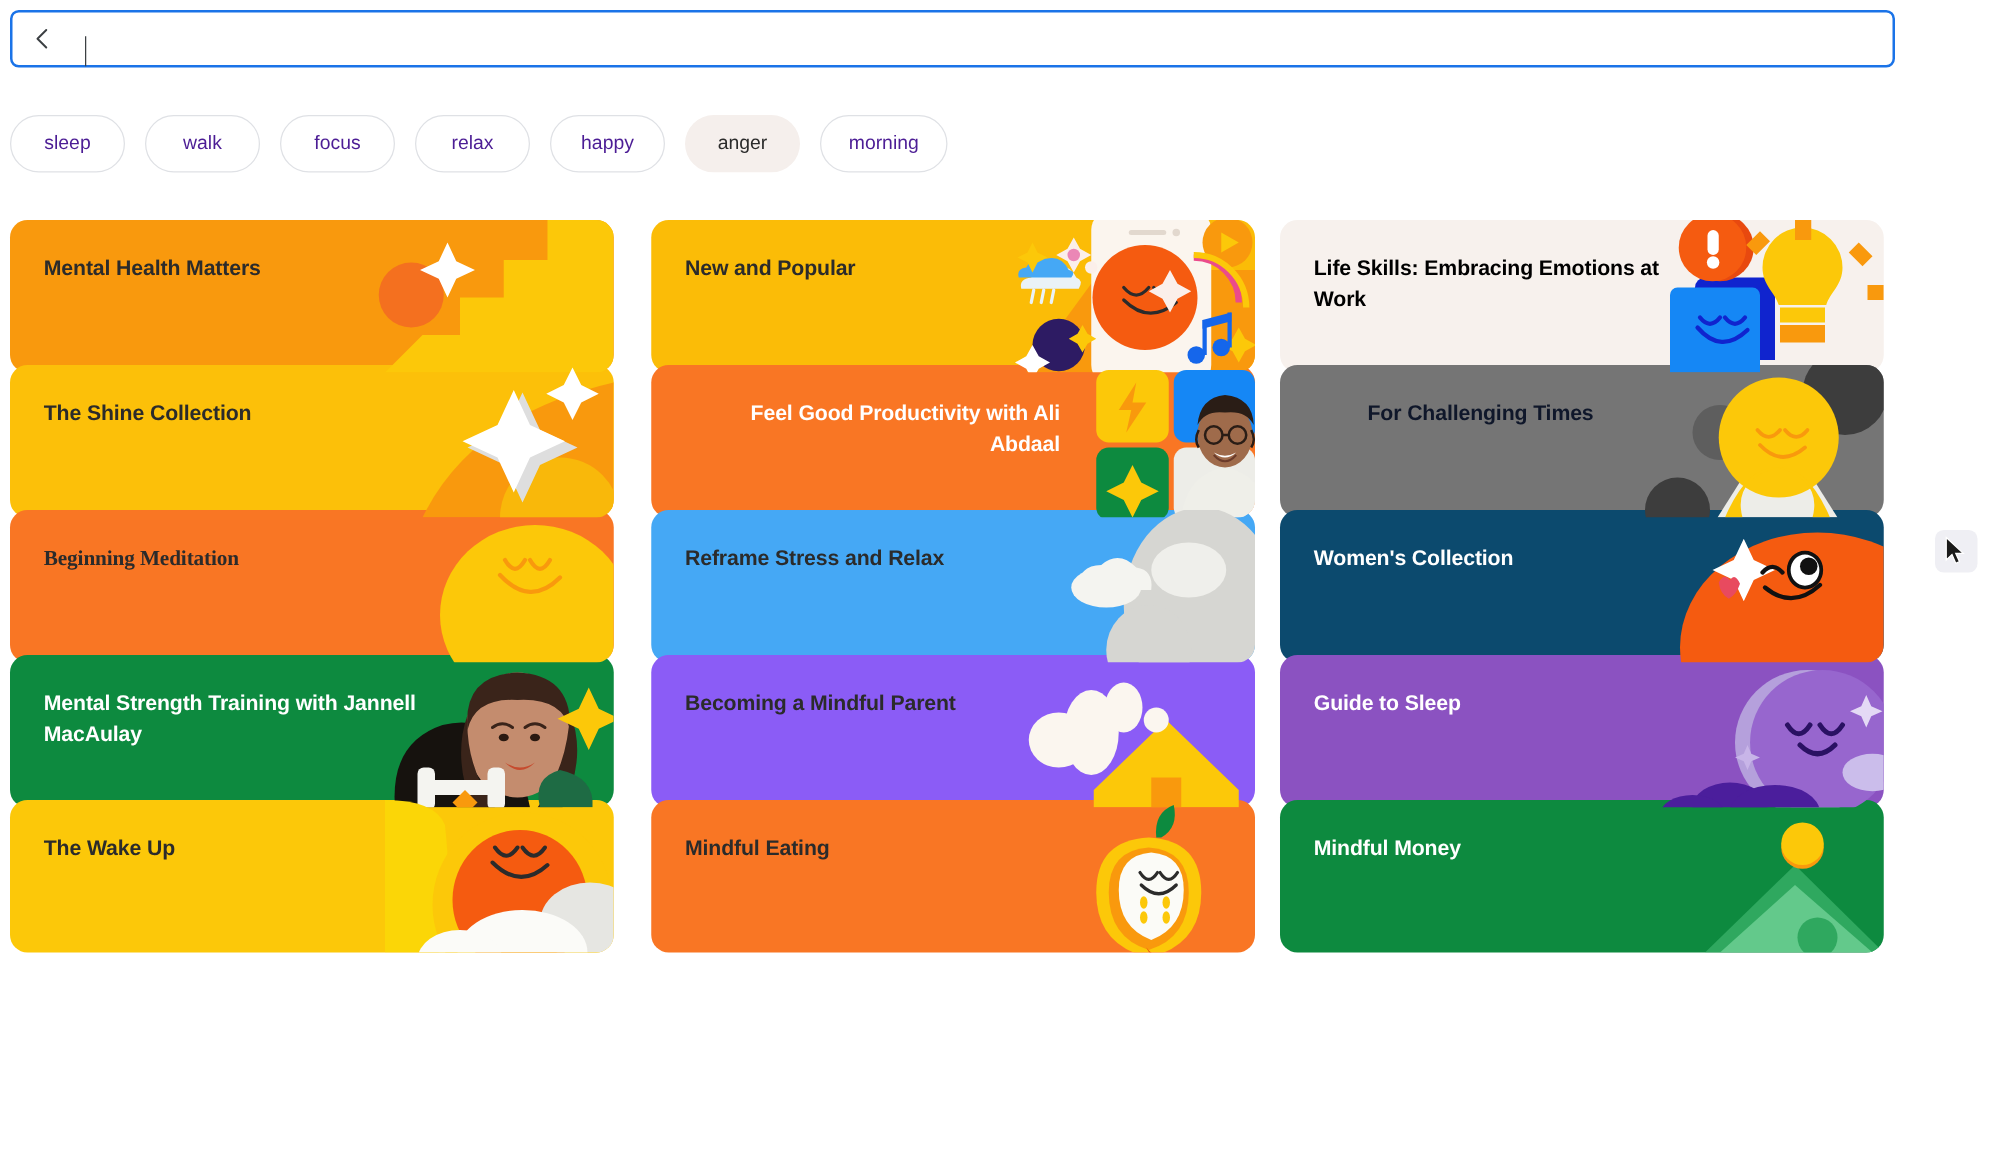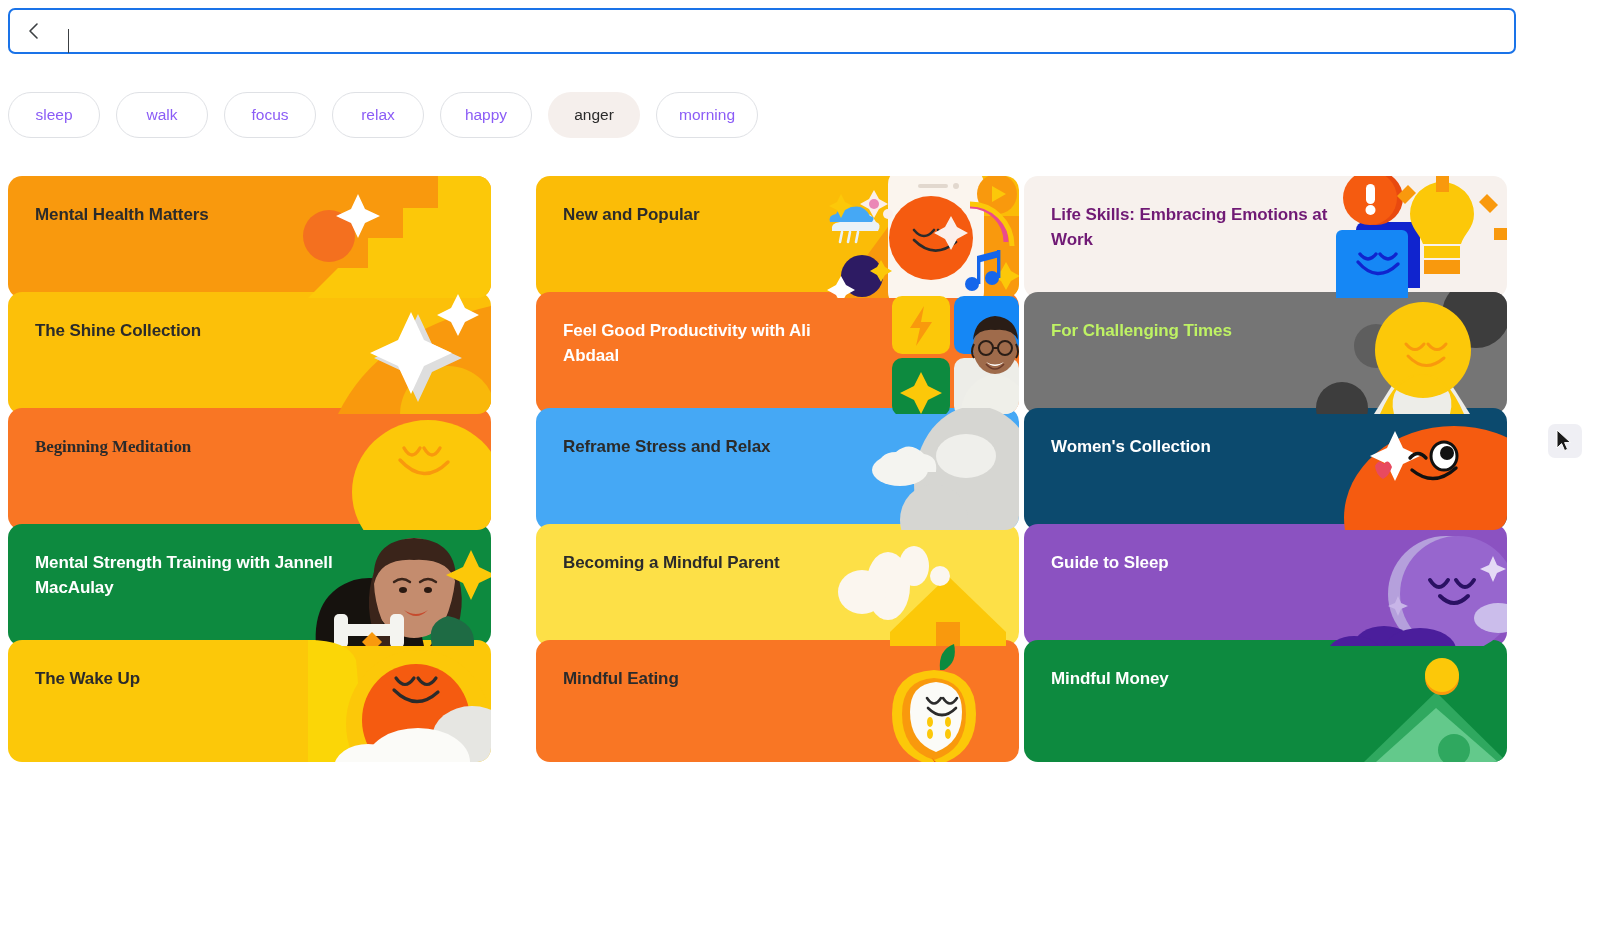--- a/index.html
+++ b/index.html
@@ -58,21 +58,21 @@
     align-items: center;
     gap: 16px;
   }
   .chip {
     height: 46px;
     min-width: 92px;
     padding: 0 22px;
     border-radius: 23px;
     border: 1px solid #dfe1e5;
     background: #ffffff;
-    color: #8b5cf6;
+    color: #4c1d95;
     font-size: 15.5px;
     font-weight: 500;
     display: flex;
     align-items: center;
     justify-content: center;
     cursor: pointer;
     white-space: nowrap;
   }
   .chip.active {
     background: #f5efec;
@@ -90,21 +90,21 @@
   .card {
     position: absolute;
     top: 0;
     width: 483px;
     height: 122px;
     border-radius: 14px;
     overflow: hidden;
     cursor: pointer;
   }
   .card.c0 { left: 0px; }
-  .card.c1 { left: 528px; }
+  .card.c1 { left: 513px; text-align: right; }
   .card.c2 { left: 1016px; }
   .card .title {
     position: absolute;
     left: 27px;
     top: 26px;
     max-width: 300px;
     font-size: 17px;
     font-weight: 700;
     line-height: 25px;
     letter-spacing: -0.1px;
@@ -233,21 +233,21 @@
      <circle cx="346.5" cy="34" r="5" fill="#ffffff"></circle>
      <path d="M418 6 a32 32 0 0 1 32 32 c0 14 -10 20 -13 30 h-38 c-3 -10 -13 -16 -13 -30 a32 32 0 0 1 32 -32 Z" fill="#FCC809"></path>
      <rect x="400" y="70" width="36" height="12" fill="#FCC809"></rect>
      <rect x="400" y="84" width="36" height="14" fill="#F9990D"></rect>
      <rect x="412" y="-2" width="13" height="18" fill="#F9990D"></rect>
      <path d="M373 20 l11 -11 8 8 -11 11 Z" fill="#F9990D"></path>
      <path d="M463 18 l11 11 -8 8 -11 -11 Z" fill="#F9990D"></path>
      <rect x="470" y="52" width="18" height="12" fill="#F9990D"></rect>
    </svg>
         </div>
-        <div class="title" style="color: #701a75;">Life Skills: Embracing Emotions at Work</div>
+        <div class="title" style="color: #000000;">Life Skills: Embracing Emotions at Work</div>
       </div>
     </div>
     <div class="row">
       <div class="card c0" style="background: rgb(252, 192, 9);">
         <div class="art">
           <svg viewBox="0 0 483 122" preserveAspectRatio="none">
      <path d="M330 122 Q370 40 483 14 L483 122 Z" fill="#F9990D"></path>
      <circle cx="440" cy="122" r="48" fill="#F9B80A"></circle>
      <path d="M410 22 l14 30 30 14 -30 14 -14 30 -14 -30 -30 -14 30 -14 Z" fill="#DEDEDE"></path>
      <path d="M403 20 l13 28 28 13 -28 13 -13 28 -13 -28 -28 -13 28 -13 Z" fill="#ffffff"></path>
@@ -288,21 +288,21 @@
      <circle cx="452" cy="22" r="34" fill="#3D3D3D"></circle>
      <path d="M350 122 L398 46 L446 122 Z" fill="#EDEDE8"></path>
      <circle cx="399" cy="58" r="48" fill="#FCC809"></circle>
      <path d="M382 52 q9 11 18 0" fill="none" stroke="#F9990D" stroke-width="3" stroke-linecap="round"></path>
      <path d="M404 52 q9 11 18 0" fill="none" stroke="#F9990D" stroke-width="3" stroke-linecap="round"></path>
      <path d="M384 64 q17 18 36 2" fill="none" stroke="#F9990D" stroke-width="3" stroke-linecap="round"></path>
      <path d="M356 122 q18 -42 42 -40 q-36 10 -28 40 Z" fill="#FCC809"></path>
      <path d="M440 122 q-18 -42 -42 -40 q36 10 28 40 Z" fill="#FCC809"></path>
    </svg>
         </div>
-        <div class="title" style="color: #bef264;">For Challenging Times</div>
+        <div class="title" style="color: #0f172a; margin-left: 43px;">For Challenging Times</div>
       </div>
     </div>
     <div class="row">
       <div class="card c0" style="background: rgb(249, 118, 36); font-family: Liberation Serif, serif;">
         <div class="art">
           <svg viewBox="0 0 483 122" preserveAspectRatio="none">
      <ellipse cx="420" cy="84" rx="76" ry="72" fill="#FCC809"></ellipse>
      <path d="M396 40 q8 14 16 0" fill="none" stroke="#F9990D" stroke-width="3.4" stroke-linecap="round"></path>
      <path d="M416 40 q8 14 16 0" fill="none" stroke="#F9990D" stroke-width="3.4" stroke-linecap="round"></path>
      <path d="M392 52 q24 26 48 2" fill="none" stroke="#F9990D" stroke-width="3.4" stroke-linecap="round"></path>
@@ -356,21 +356,21 @@
      <g>
        <rect x="326" y="90" width="14" height="34" rx="5" fill="#F4F4F0"></rect>
        <rect x="382" y="90" width="14" height="34" rx="5" fill="#F4F4F0"></rect>
        <rect x="336" y="100" width="50" height="12" rx="4" fill="#F4F4F0"></rect>
        <path d="M354 118 l10 -10 10 10 -10 10 Z" fill="#F9990D"></path>
      </g>
    </svg>
         </div>
         <div class="title" style="color: rgb(255, 255, 255);">Mental Strength Training with Jannell MacAulay</div>
       </div>
-      <div class="card c1" style="background: #fde047;">
+      <div class="card c1" style="background: #8b5cf6;">
         <div class="art">
           <svg viewBox="0 0 483 122" preserveAspectRatio="none">
      <path d="M412 52 L470 108 L470 122 L354 122 L354 108 Z" fill="#FCC809"></path>
      <rect x="400" y="98" width="24" height="24" fill="#F9990D"></rect>
      <ellipse cx="352" cy="62" rx="22" ry="34" fill="#FBF6EF"></ellipse>
      <ellipse cx="326" cy="68" rx="24" ry="22" fill="#FBF6EF"></ellipse>
      <ellipse cx="378" cy="42" rx="15" ry="20" fill="#FBF6EF"></ellipse>
      <circle cx="404" cy="52" r="10" fill="#FBF6EF"></circle>
    </svg>
         </div>

